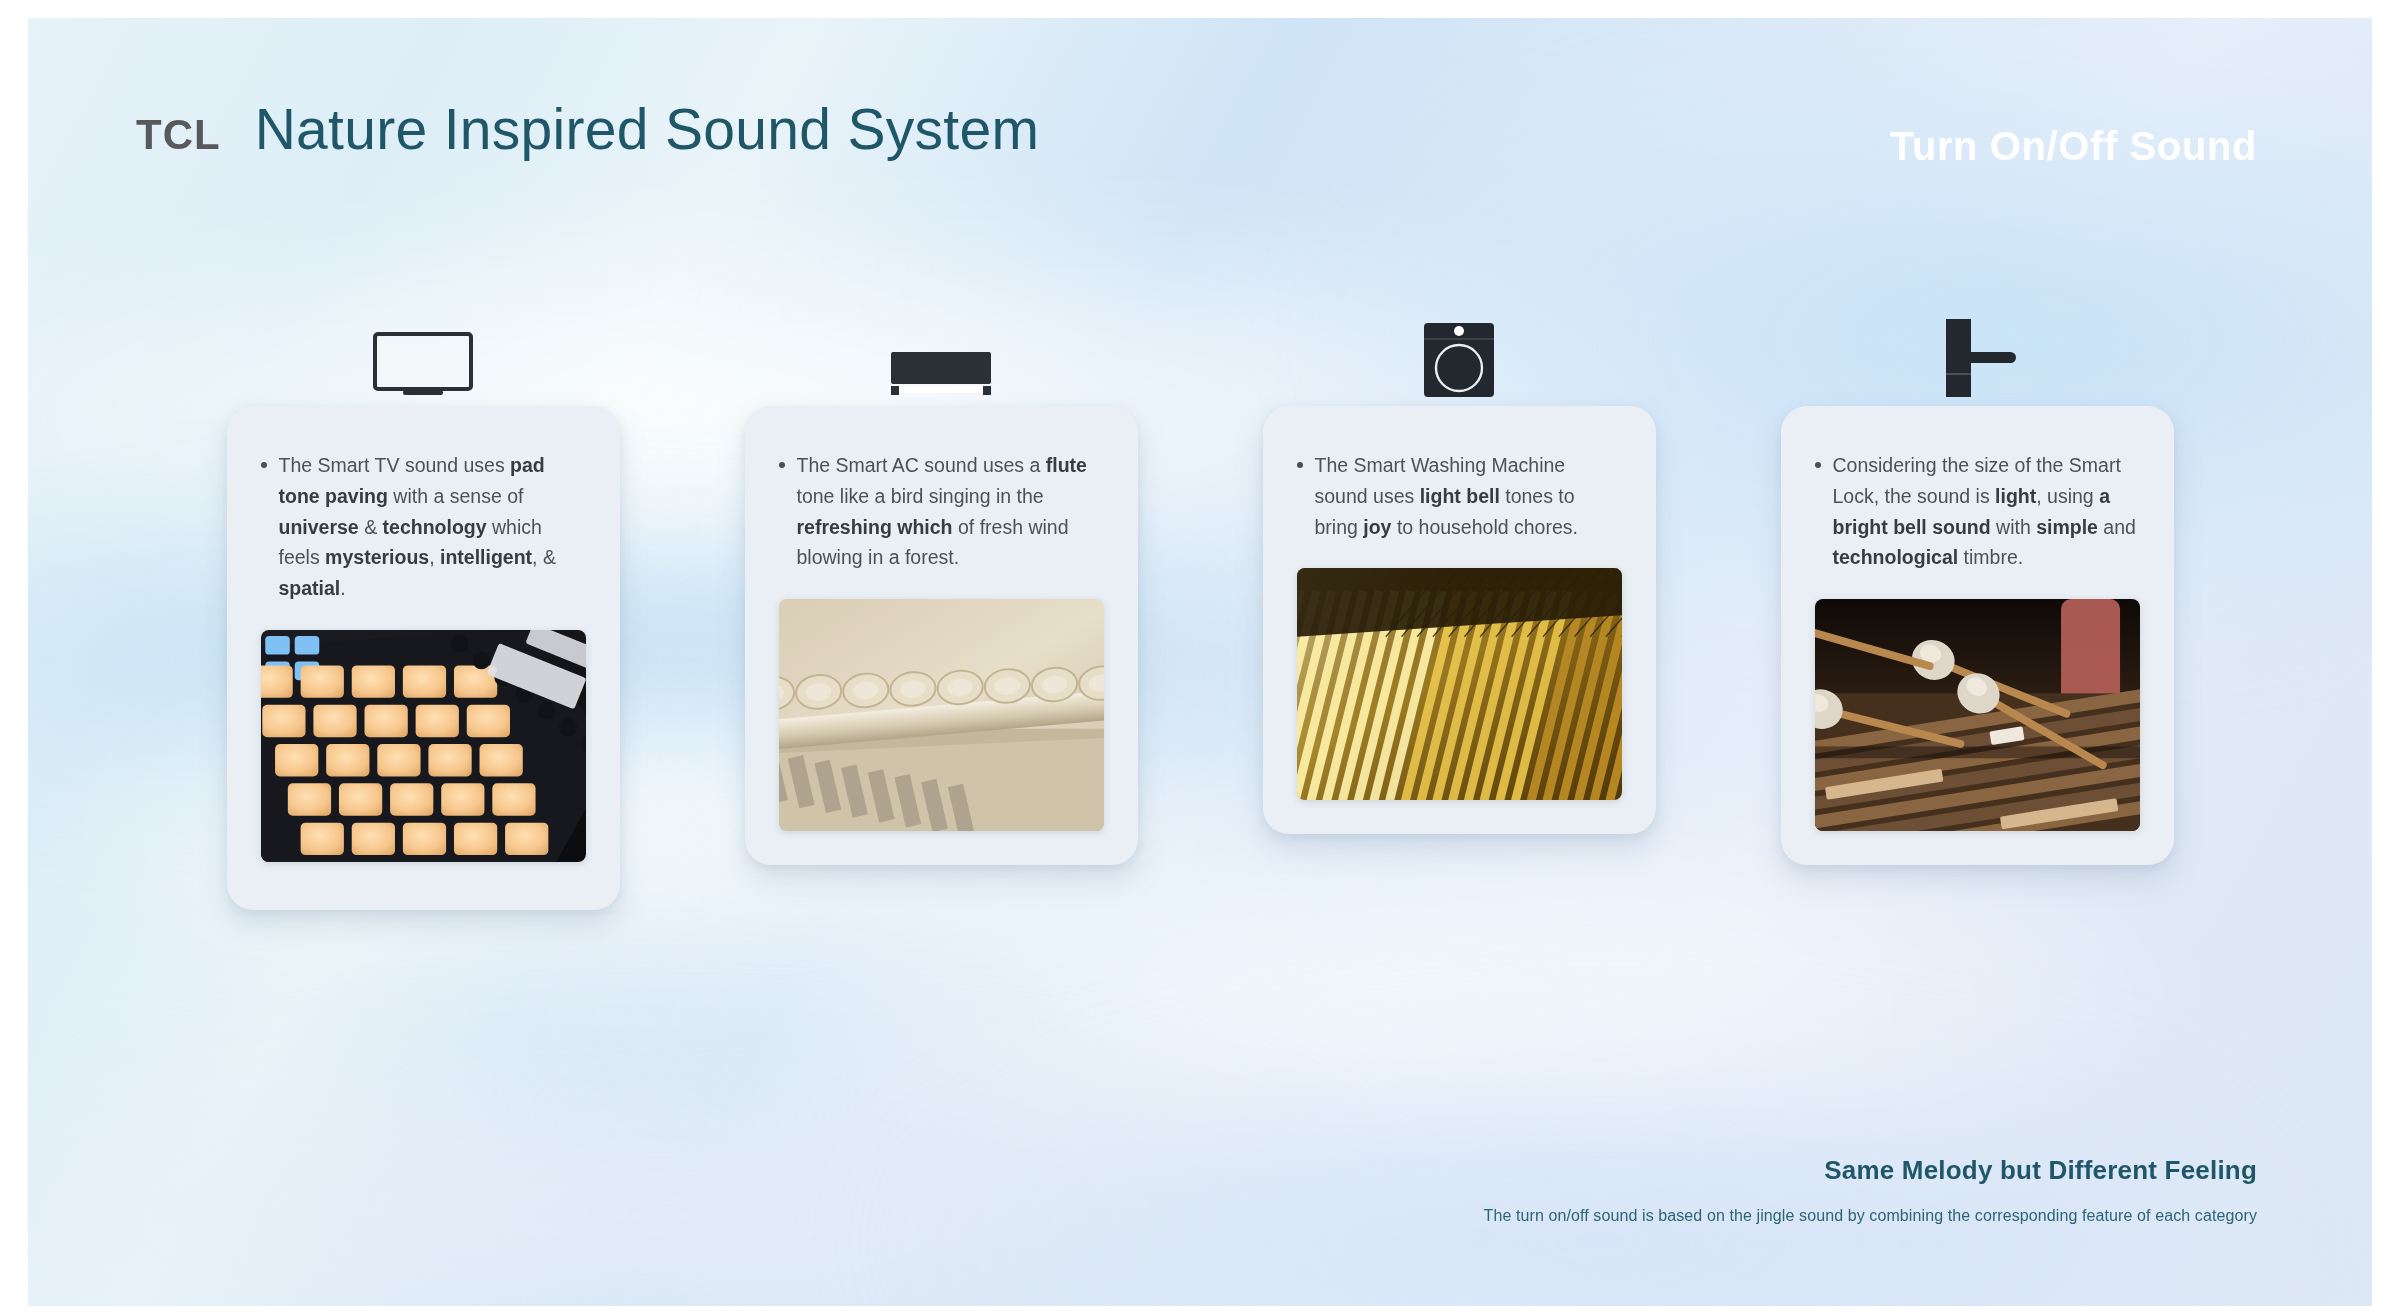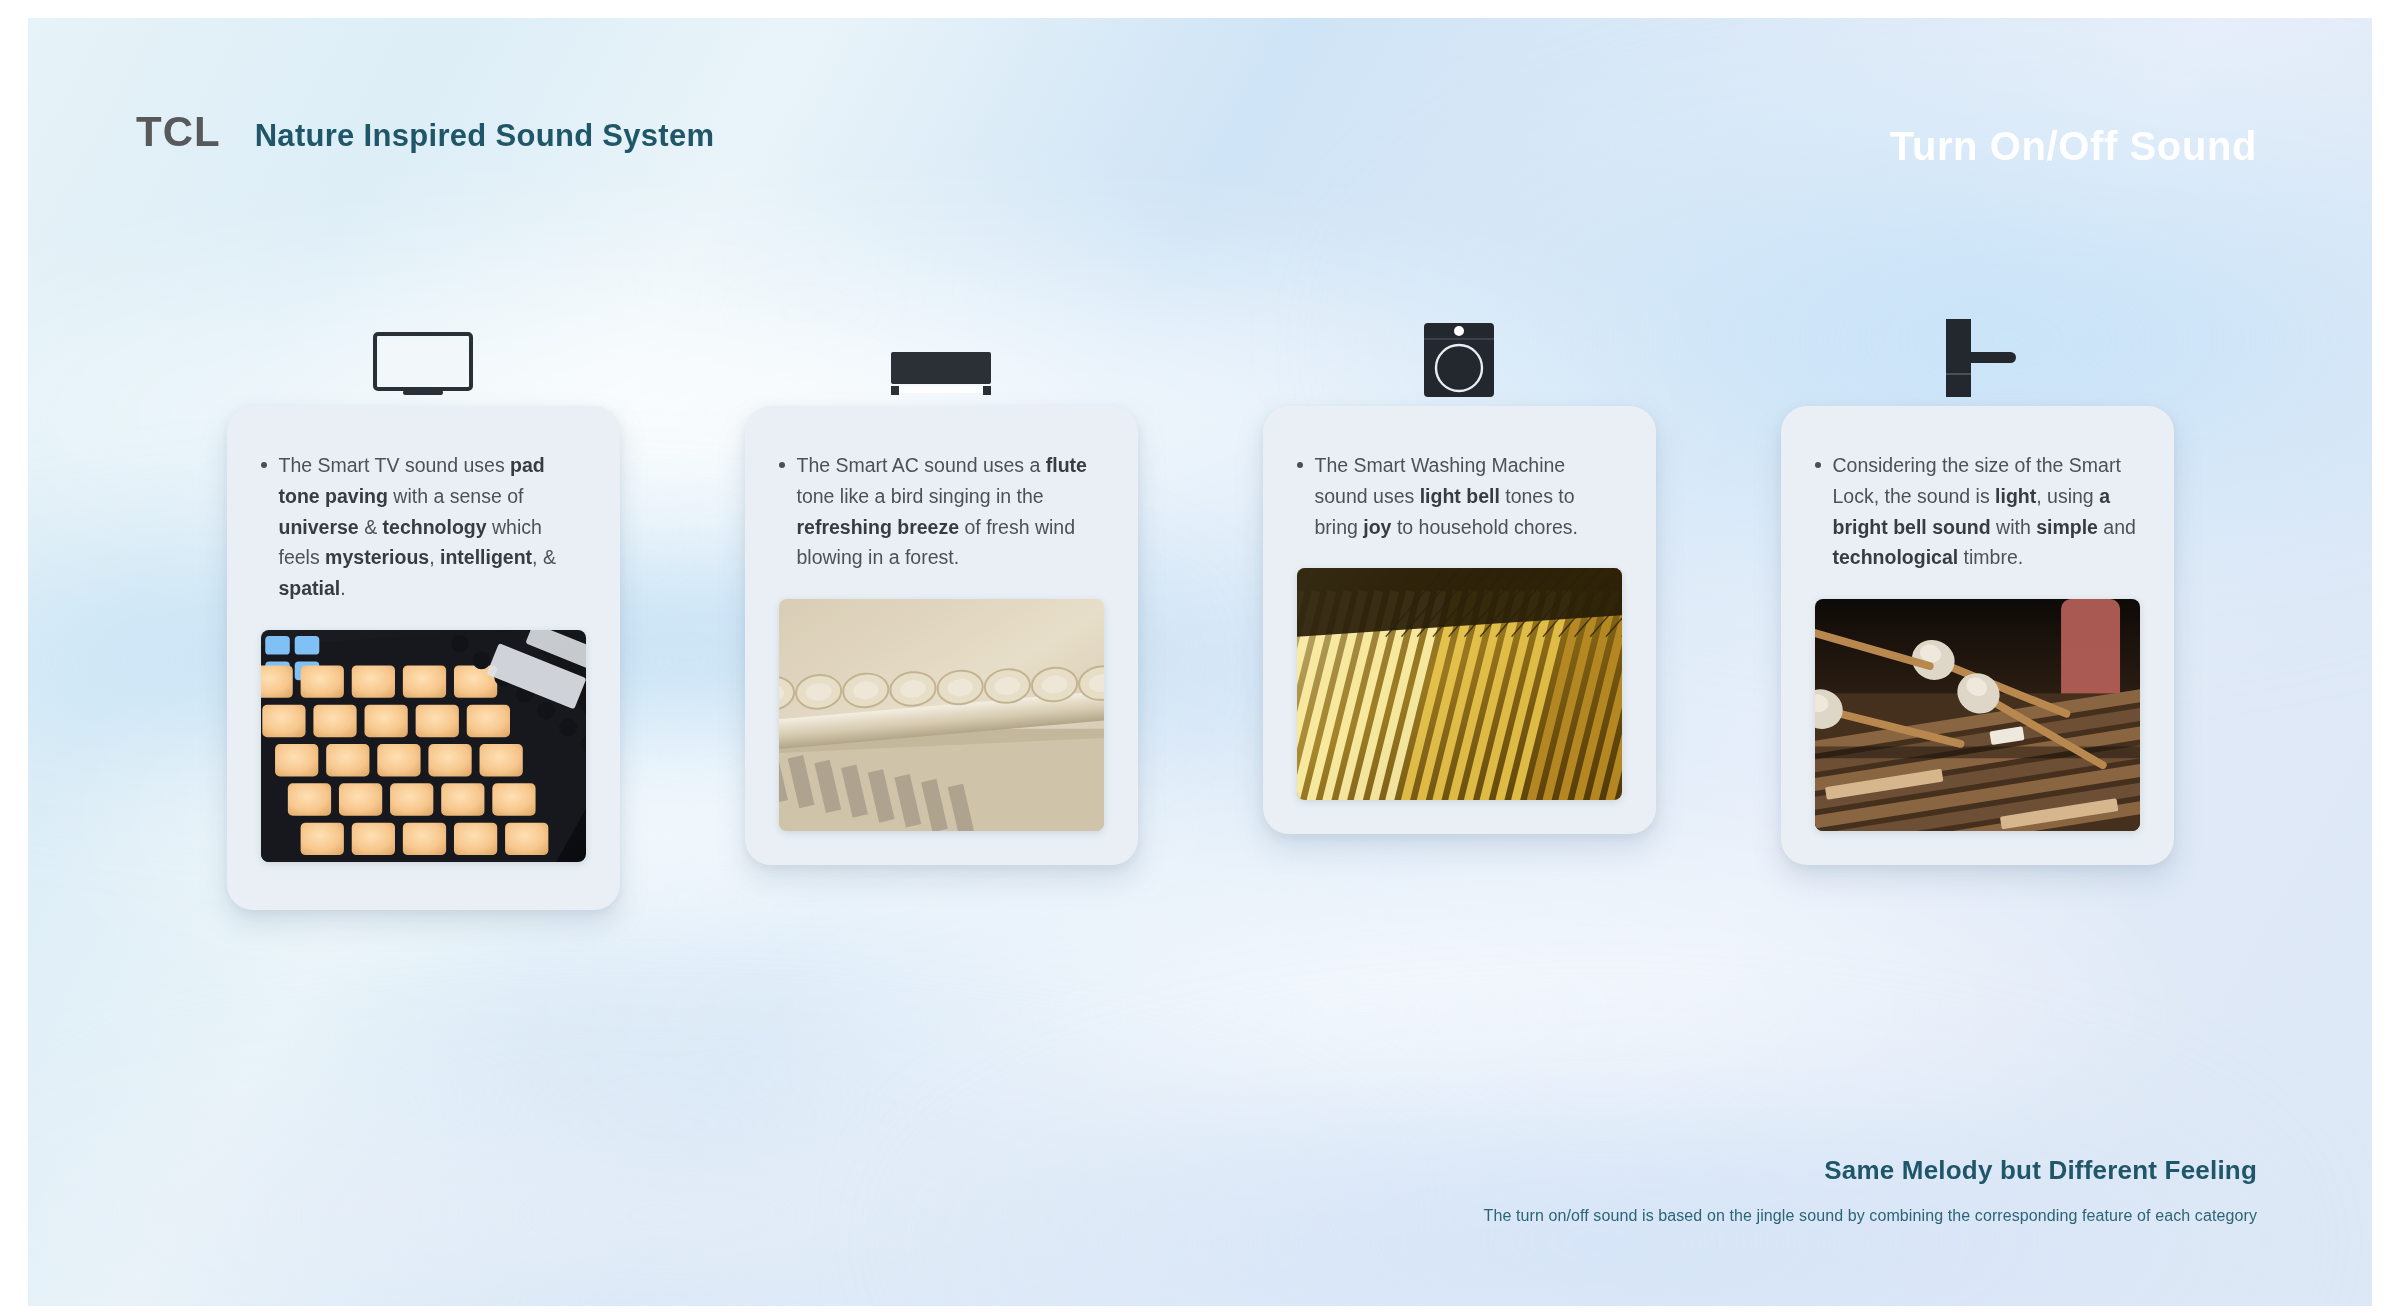--- a/index.html
+++ b/index.html
@@ -93,22 +93,22 @@
   }
   .tcl-logo {
     font-size: 42px;
     font-weight: 700;
     letter-spacing: 1px;
     color: #58595b;
     font-family: "Liberation Sans", sans-serif;
     margin-top: 12px;
   }
   .header-title {
-    font-size: 31px;
-    font-weight: 700;
+    font-size: 57px;
+    font-weight: 400;
     color: #1f5769;
     letter-spacing: 0.3px;
     white-space: nowrap;
   }
 
   .section-title {
     position: absolute;
     right: 115px; top: 82px;
     font-size: 40px;
     font-weight: 700;
@@ -321,21 +321,21 @@
             <svg width="104" height="48" viewBox="0 0 104 48">
       <rect x="2" y="2" width="100" height="32" rx="2" fill="#2b2f36"></rect>
       <rect x="2" y="36" width="8" height="9" fill="#2b2f36"></rect>
       <rect x="94" y="36" width="8" height="9" fill="#2b2f36"></rect>
       <rect x="10" y="36" width="84" height="7" fill="#ffffff"></rect>
     </svg>
           </div>
           <div class="card">
             <div class="bullet-row">
               <span class="bullet-dot"></span>
-              <div class="bullet-text"><span>The Smart AC sound uses a </span><b>flute</b><span> tone like a bird singing in the </span><b>refreshing breeze</b><span> of fresh wind blowing in a forest.</span></div>
+              <div class="bullet-text"><span>The Smart AC sound uses a </span><b>flute</b><span> tone like a bird singing in the </span><b>refreshing which</b><span> of fresh wind blowing in a forest.</span></div>
             </div>
             <div class="card-photo" aria-label="Silver flute resting on piano keys">
               <svg viewBox="0 0 390 236" preserveAspectRatio="xMidYMid slice">
       <defs>
         <linearGradient id="bgF" x1="0" y1="0" x2="1" y2="1">
           <stop offset="0%" stop-color="#ded2bb"></stop>
                     <stop offset="48%" stop-color="#efe6d3"></stop>
           <stop offset="100%" stop-color="#cfc2a8"></stop>
         </linearGradient>
         <linearGradient id="bodyF" x1="0" y1="0" x2="0" y2="1">

